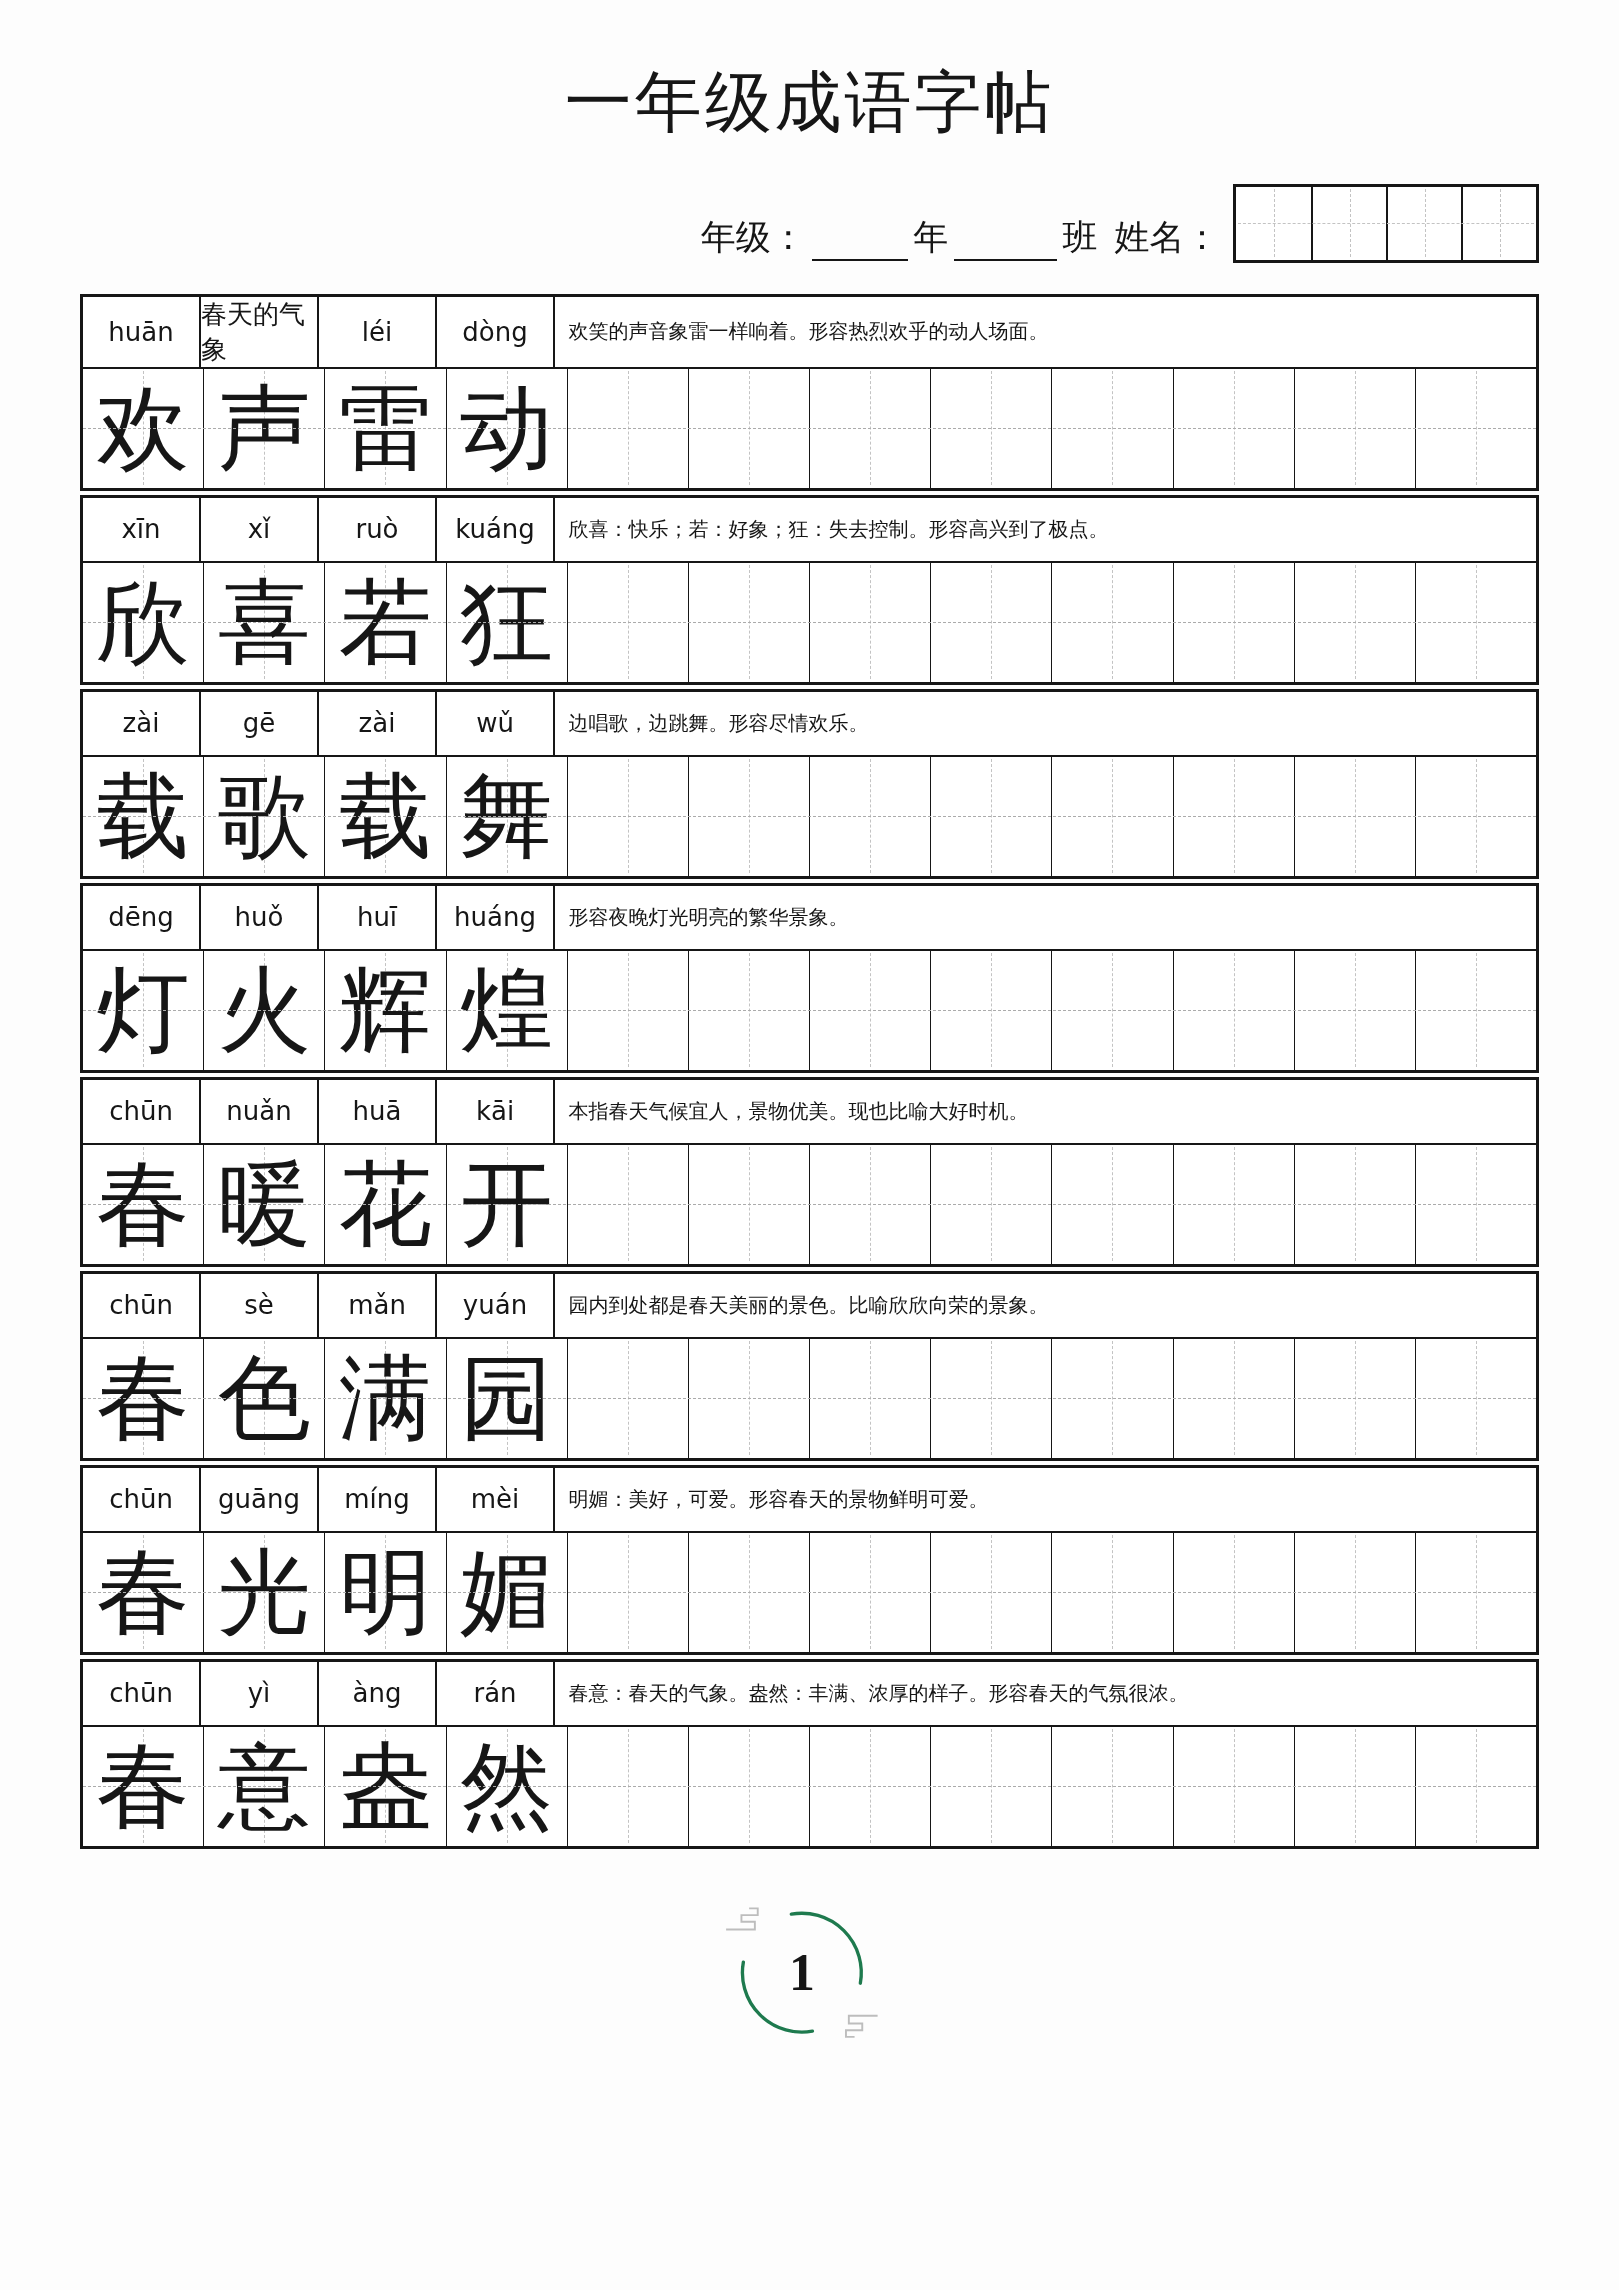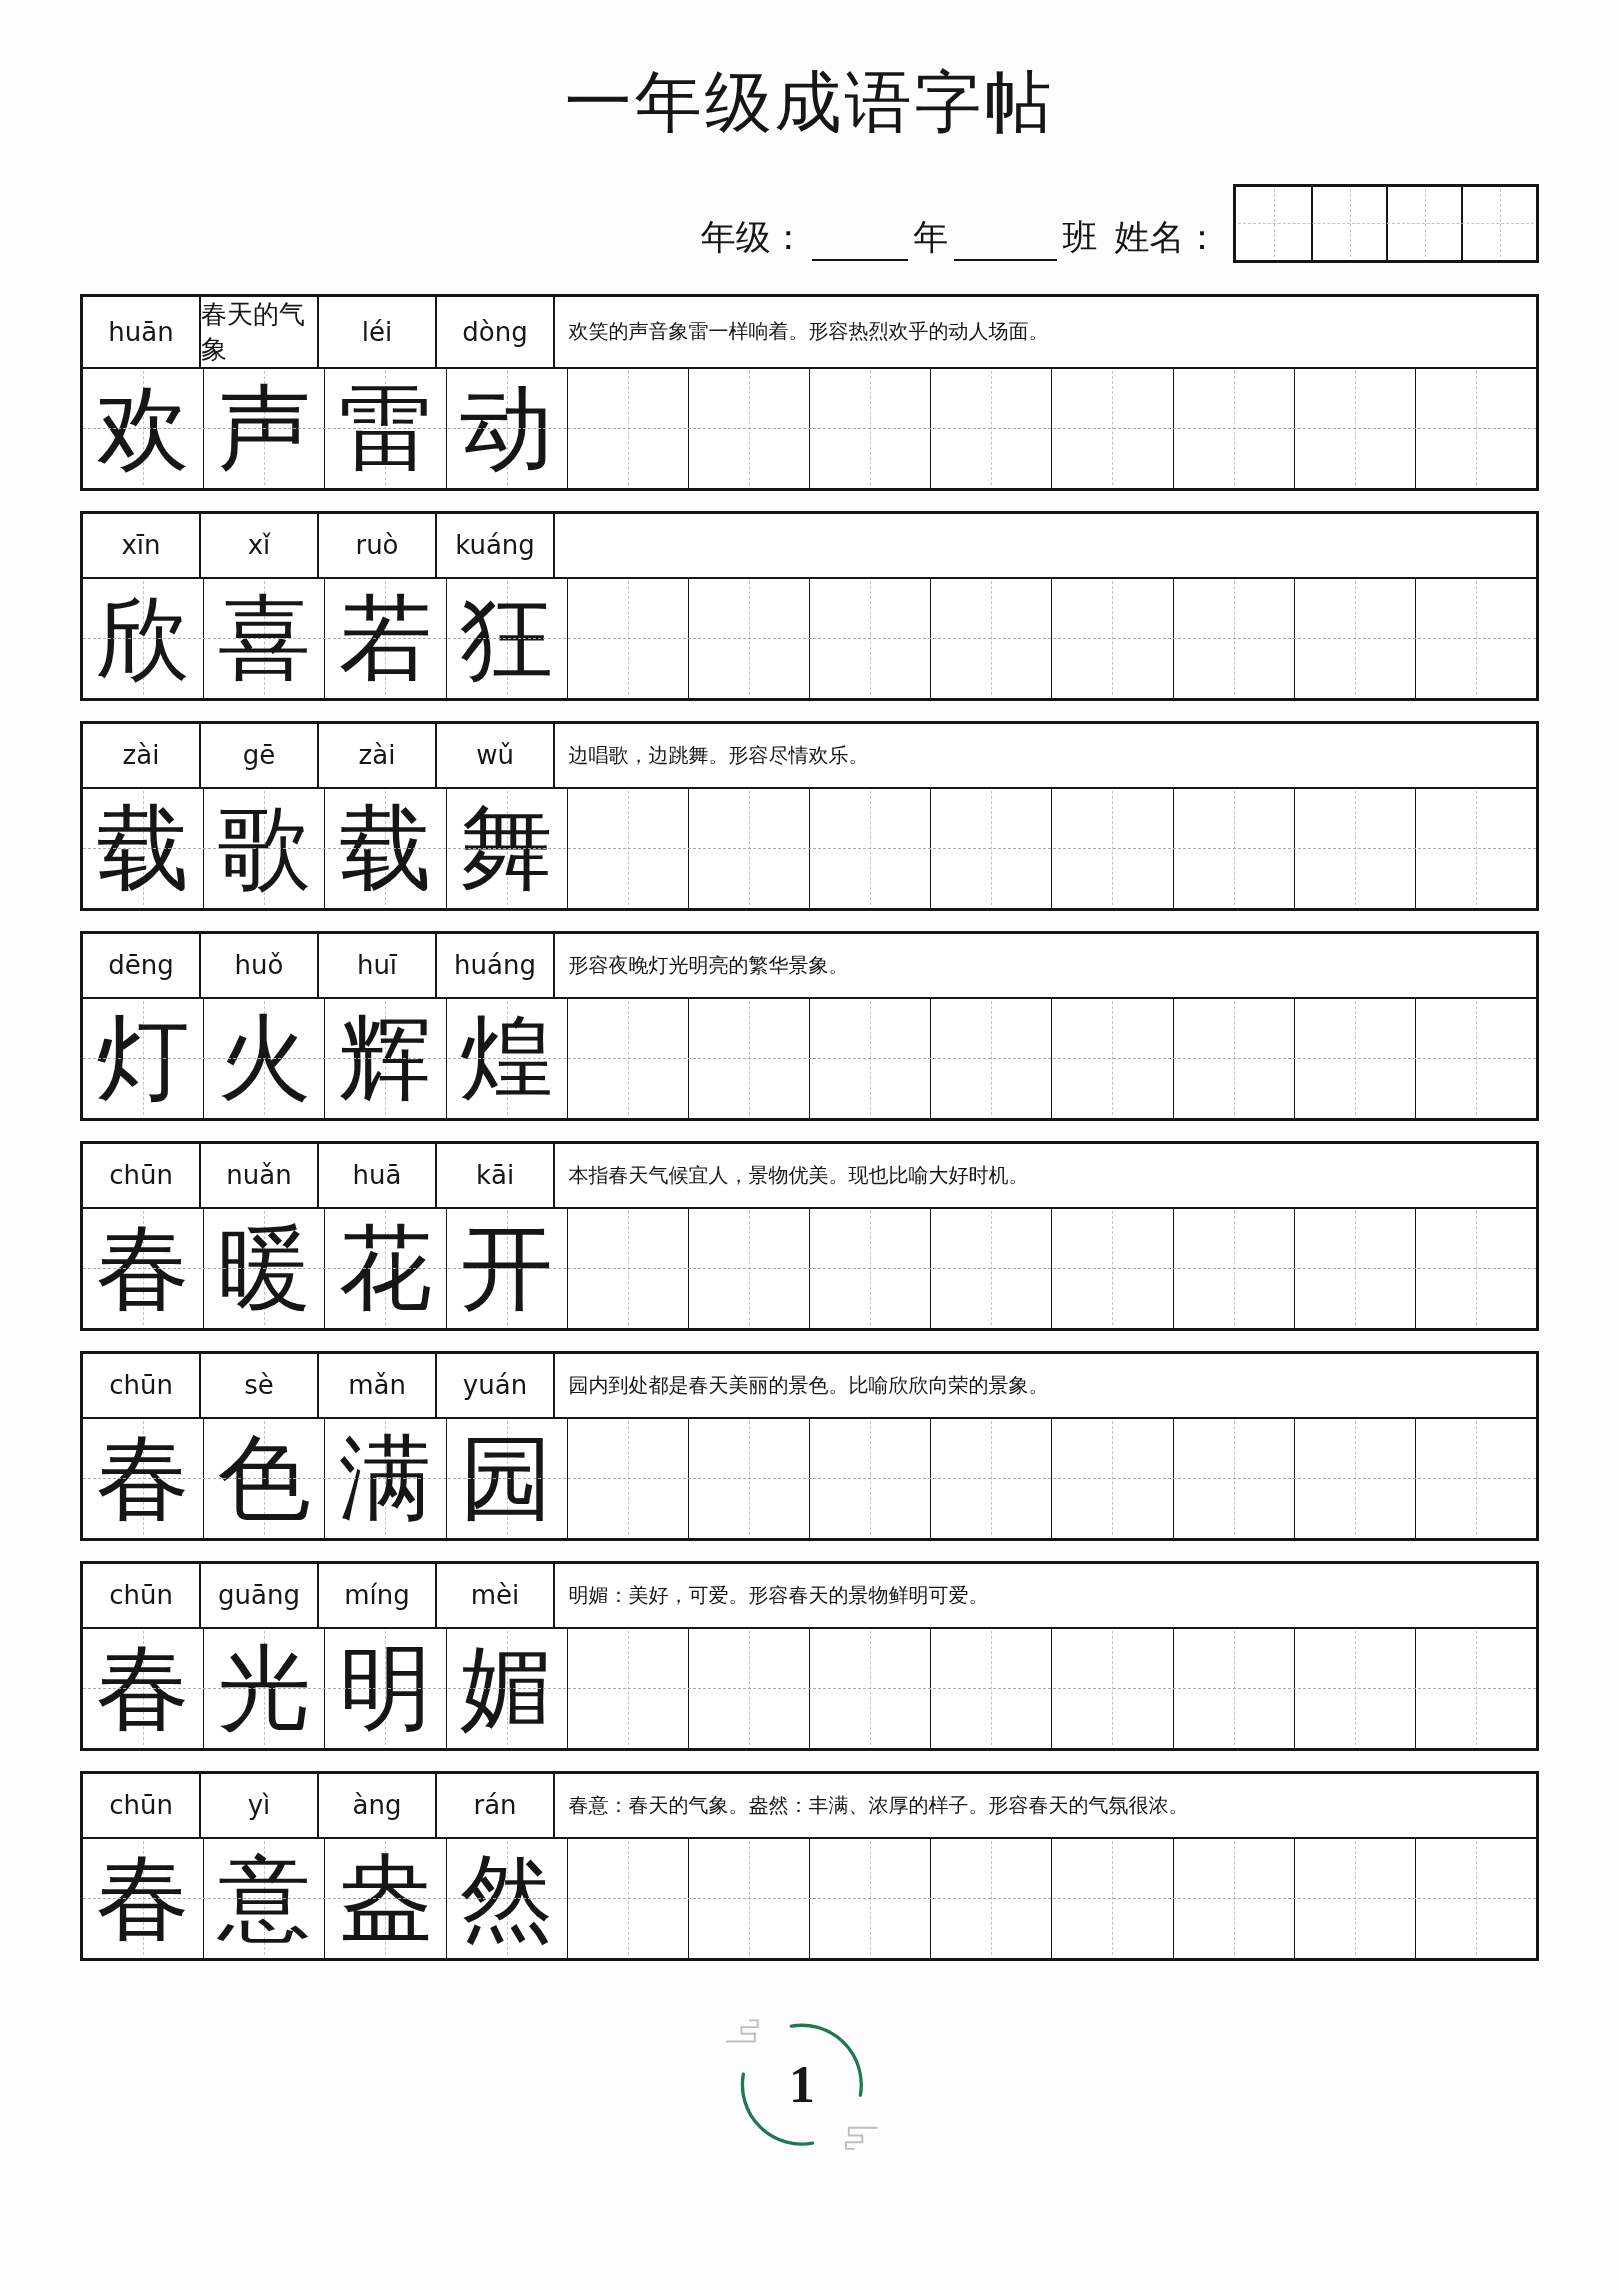--- a/index.html
+++ b/index.html
@@ -56,21 +56,21 @@
     content:''; position:absolute; left:50%; top:2.9px; bottom:2.9px;
     border-left:1.9px dashed #c3c3c3;
   }
   .name-grid::after {
     content:''; position:absolute; left:1.9px; right:1.9px; top:50%;
     border-top:1.9px dashed #c3c3c3; pointer-events:none;
   }
 
   
   .blocks { margin-top:31px; }
-  .block { border:3.8px solid #161616; background:#fff; margin-top:20px; }
+  .block { border:3.8px solid #161616; background:#fff; margin-top:4px; }
   .block:first-child { margin-top:0; }
 
   .row-pinyin { display:flex; min-height:65px; border-bottom:2.9px solid #161616; }
   .pinyin-cell {
     flex:0 0 118px;
     border-right:2.9px solid #161616;
     display:flex; align-items:center; justify-content:center;
     font-family:"DejaVu Sans","Liberation Sans",sans-serif;
     font-size:26px;
   }
@@ -178,20 +178,21 @@
             <div class="char-cell"></div>
             <div class="char-cell"></div>
           </div>
         </section>
         <section class="block">
           <div class="row-pinyin">
             <div class="pinyin-cell">xīn</div>
             <div class="pinyin-cell">xǐ</div>
             <div class="pinyin-cell">ruò</div>
             <div class="pinyin-cell">kuáng</div>
+            <div class="desc-cell">欣喜：快乐；若：好象；狂：失去控制。形容高兴到了极点。</div>
           </div>
           <div class="row-chars">
             <div class="char-cell">
               <span class="char-text">欣</span>
             </div>
             <div class="char-cell">
               <span class="char-text">喜</span>
             </div>
             <div class="char-cell">
               <span class="char-text">若</span>

